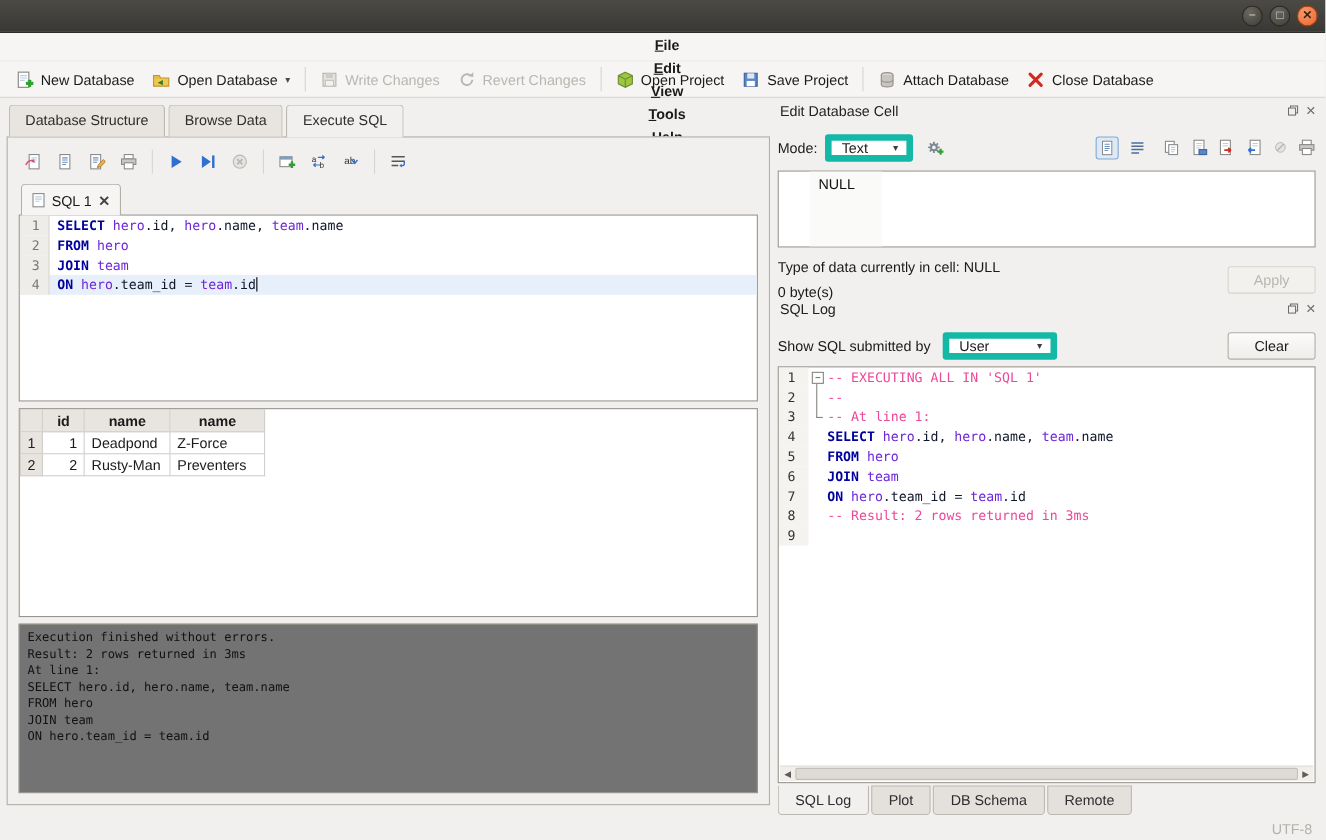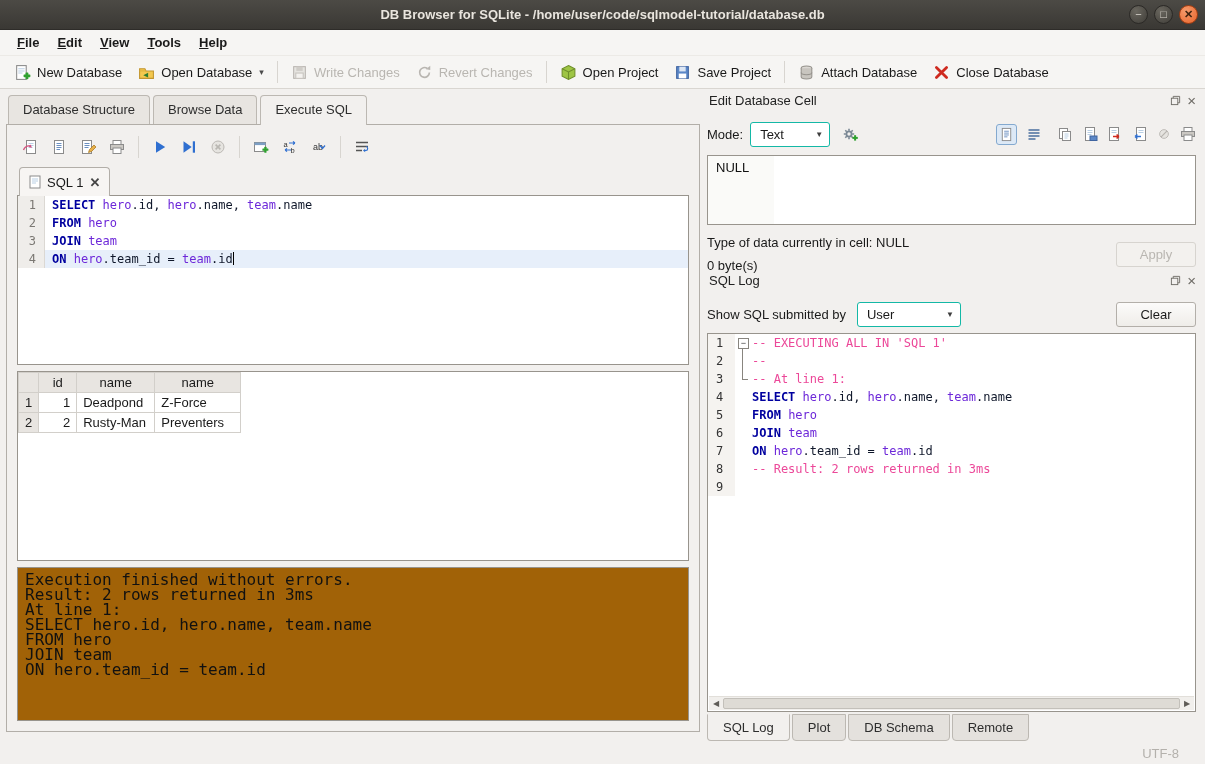--- a/index.html
+++ b/index.html
@@ -8,21 +8,21 @@
 svg { display:block; }
 
 
 .titlebar { height:30px; background:linear-gradient(#4c4a45,#3a3834); display:flex; align-items:center; position:relative; border-bottom:1px solid #2e2c29; }
 .title { flex:1; text-align:center; color:#e9e5de; font-weight:bold; font-size:13px; }
 .win-controls { position:absolute; right:7px; top:5px; display:flex; gap:6px; }
 .win-btn { width:19px; height:19px; border-radius:50%; display:flex; align-items:center; justify-content:center; font-size:11px; line-height:1; color:#d8d4cd; background:radial-gradient(circle at 35% 30%,#6a675f,#3f3d38); border:1px solid #2b2926; }
 .win-btn.close { background:radial-gradient(circle at 35% 30%,#f7a popup,#e9642a); background:radial-gradient(circle at 35% 30%,#f59b6d,#e9642a); color:#40230f; border-color:#a53e12; font-weight:bold; }
 
 
-.menubar { height:26px; background:#f6f5f3; display:flex; align-items:center; padding-left:8px; border-bottom:1px solid #eceae6; }
+.menubar { height:26px; background:#f6f5f3; display:flex; align-items:center; padding-left:8px; border-bottom:1px solid #eceae6;flex-direction:column; }
 .menu-item { display:inline-block; padding:3px 9px; font-weight:bold; }
 .menu-item::first-letter { text-decoration:underline; }
 
 
 .toolbar { height:33px; background:#f6f5f3; border-bottom:1px solid #d9d6d1; display:flex; align-items:center; padding:0 6px; }
 .tb-item { display:flex; align-items:center; gap:6px; padding:4px 8px; border-radius:3px; white-space:nowrap; }
 .tb-item.disabled { color:#b9b6b1; }
 .tb-sep { width:1px; height:22px; background:#d8d5d0; margin:0 5px; flex:none; }
 .caret-down { font-size:9px; color:#4a4a4a; margin-left:1px; }
 
@@ -53,48 +53,48 @@
 .tok-kw { color:#00009f; font-weight:bold; }
 .tok-tbl { color:#6d28d9; }
 .tok-pl { color:#0f172a; }
 .tok-cm { color:#ec4899; }
 .caret { display:inline-block; width:1px; height:13px; background:#000; vertical-align:-2px; }
 
 
 .results-box { border:1px solid #98948d; background:#fff; height:190px; margin-top:6px; overflow:hidden; }
 table.results { border-collapse:collapse; font-size:13px; }
 .results th, .results td { border:1px solid #d2cfca; padding:2px 6px; height:20px; }
-.results th { background:#e8e5e1; font-weight:normal; text-align:center; }
+.results th { background:#e8e5e1; font-weight:bold; text-align:center; }
 .results th.corner { width:20px; }
 .results th.c-id { width:38px; }
 .results th.c-name1 { width:78px; }
 .results th.c-name2 { width:86px; }
 .results td.rownum { background:#e8e5e1; text-align:center; color:#222; }
 .results td.num { text-align:right; }
 
 
-.message-box { border:1px solid #98948d; background:#a16207; flex:1; margin-top:6px; padding:4px 7px; font-family:"DejaVu Sans Mono","Liberation Mono",monospace; font-size:16px; line-height:15px; white-space:pre-wrap; color:#111; }
+.message-box { border:1px solid #98948d; background:#737373; flex:1; margin-top:6px; padding:4px 7px; font-family:"DejaVu Sans Mono","Liberation Mono",monospace; font-size:11px; line-height:15px; white-space:pre-wrap; color:#111; }
 
 
 .right-pane { flex:1; display:flex; flex-direction:column; padding:4px 9px 0 5px; }
 .dock-header { height:22px; display:flex; align-items:flex-start; }
 .dock-title { flex:1; padding-left:2px; color:#222; }
 .dock-btns { display:flex; gap:6px; align-items:center; color:#6e6b66; }
 .dock-close { font-size:15px; line-height:1; color:#6e6b66; }
 
 .mode-row { display:flex; align-items:center; gap:7px; height:34px; margin-top:2px; }
-.combo { background:#fff; border:1px solid #14b8a6; border-radius:3px; height:25px; display:flex; align-items:center; padding:0 6px 0 9px; }
+.combo { background:#fff; border:6px solid #14b8a6; border-radius:3px; height:25px; display:flex; align-items:center; padding:0 6px 0 9px; }
 .combo .combo-label { flex:1; }
 .combo .arrow { font-size:8px; color:#3d3d3d; margin-left:8px; }
 .combo-mode { width:80px; }
 .combo-user { width:104px; }
 .editcell-icons { margin-left:auto; display:flex; align-items:center; gap:9px; }
 .icon-frame { border:1px solid #84a9cf; background:#dde9f6; border-radius:3px; padding:2px; }
 
-.cell-editor { border:1px solid #98948d; background:#fff; height:70px; display:flex; margin-top:4px; }
+.cell-editor { border:1px solid #98948d; background:#fff; height:70px; display:flex; margin-top:4px;padding-left:28px; }
 .cell-gutter { width:66px; background:#fafaf8; border-right:1px solid #ecege5; padding:4px 8px; color:#111; }
 
 .info-row { display:flex; margin-top:10px; }
 .info-texts { flex:1; }
 .info-line2 { margin-top:8px; }
 .btn { border:1px solid #b3afa9; border-radius:3px; background:linear-gradient(#fcfbfa,#efede9); padding:4px 0; width:80px; text-align:center; }
 .btn.disabled { color:#b9b6b1; background:#f3f1ee; border-color:#d7d4cf; }
 .apply-btn { align-self:center; }
 
 .sqllog-dock { flex:1; display:flex; flex-direction:column; }
@@ -111,27 +111,26 @@
 
 .log-scrollbar { position:absolute; left:1px; right:1px; bottom:1px; height:14px; background:#f1efec; border-top:1px solid #e2dfda; display:flex; align-items:center; }
 .sb-arrow { width:14px; text-align:center; font-size:8px; color:#5f5c57; font-family:"DejaVu Sans",sans-serif; }
 .sb-thumb { flex:1; height:11px; background:#dedbd5; border:1px solid #c3c0ba; border-radius:2px; }
 
 .bottom-tabs { display:flex; height:27px; margin-top:2px; }
 .bottom-tab { padding:5px 15px; background:#e4e1dd; border:1px solid #bcb8b2; margin-right:2px; border-radius:0 0 4px 4px; color:#2e2e2e; }
 .bottom-tab.active { background:#f2f0ee; border-top-color:#f2f0ee; }
 
 
-.statusbar { height:24px; display:flex; align-items:center; justify-content:flex-end; padding-right:26px; color:#b4b1ac; }
+.statusbar { height:24px; display:flex; align-items:center; justify-content:flex-end; padding-right:12px; color:#b4b1ac; }
 </style>
 </head>
 <body>
 
 <div class="titlebar">
-  <div class="title">DB Browser for SQLite - /home/user/code/sqlmodel-tutorial/database.db</div>
   <div class="win-controls">
     <div class="win-btn">−</div>
     <div class="win-btn">□</div>
     <div class="win-btn close">✕</div>
   </div>
 </div>
 
 <div class="menubar">
   <span class="menu-item">File</span>
   <span class="menu-item">Edit</span>

